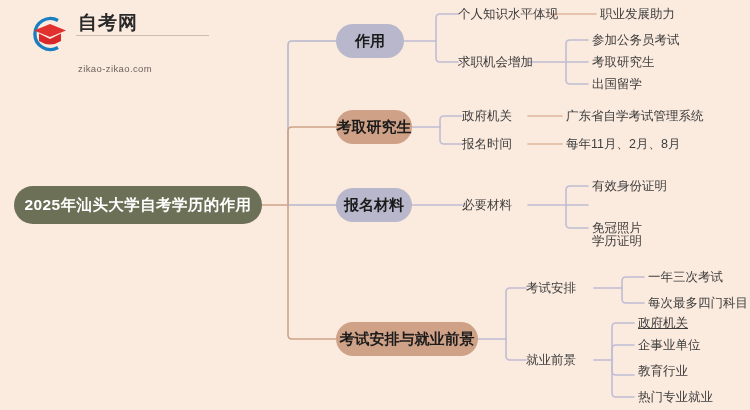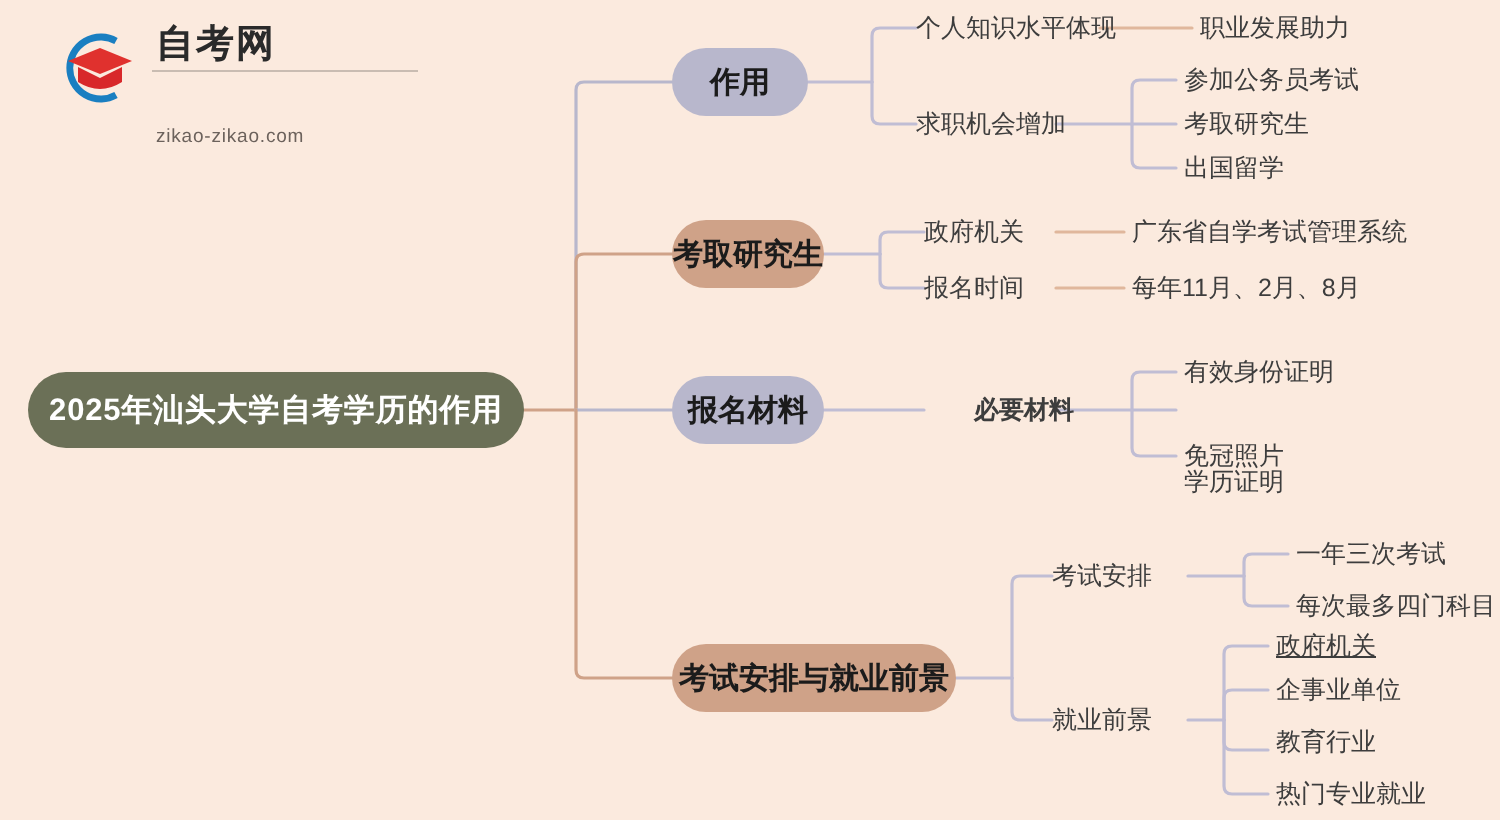--- a/index.html
+++ b/index.html
@@ -197,21 +197,21 @@
   <div class="lbl lbl-leaf" style="left:592px; top:33px;">参加公务员考试</div>
   <div class="lbl lbl-leaf" style="left:592px; top:55px;font-family:Liberation Serif, serif;">考取研究生</div>
   <div class="lbl lbl-leaf" style="left:592px; top:77px;">出国留学</div>
 
   <div class="lbl lbl-sub" style="left:462px; top:109px;">政府机关</div>
   <div class="lbl lbl-leaf" style="left:566px; top:109px;">广东省自学考试管理系统</div>
 
   <div class="lbl lbl-sub" style="left:462px; top:137px;">报名时间</div>
   <div class="lbl lbl-leaf" style="left:566px; top:137px;">每年11月、2月、8月</div>
 
-  <div class="lbl lbl-sub" style="left:487px; top:198px;font-weight:bold;">必要材料</div>
+  <div class="lbl lbl-sub" style="left:462px; top:198px;">必要材料</div>
   <div class="lbl lbl-leaf" style="left:592px; top:179px;">有效身份证明</div>
   <div class="lbl lbl-leaf" style="left:592px; top:198px;margin-top:36px;">学历证明</div>
   <div class="lbl lbl-leaf" style="left:592px; top:221px;">免冠照片</div>
 
   <div class="lbl lbl-sub" style="left:526px; top:281px;">考试安排</div>
   <div class="lbl lbl-leaf" style="left:648px; top:270px;">一年三次考试</div>
   <div class="lbl lbl-leaf" style="left:648px; top:296px;">每次最多四门科目</div>
 
   <div class="lbl lbl-sub" style="left:526px; top:353px;">就业前景</div>
   <div class="lbl lbl-leaf" style="left:638px; top:316px;text-decoration:underline;">政府机关</div>

